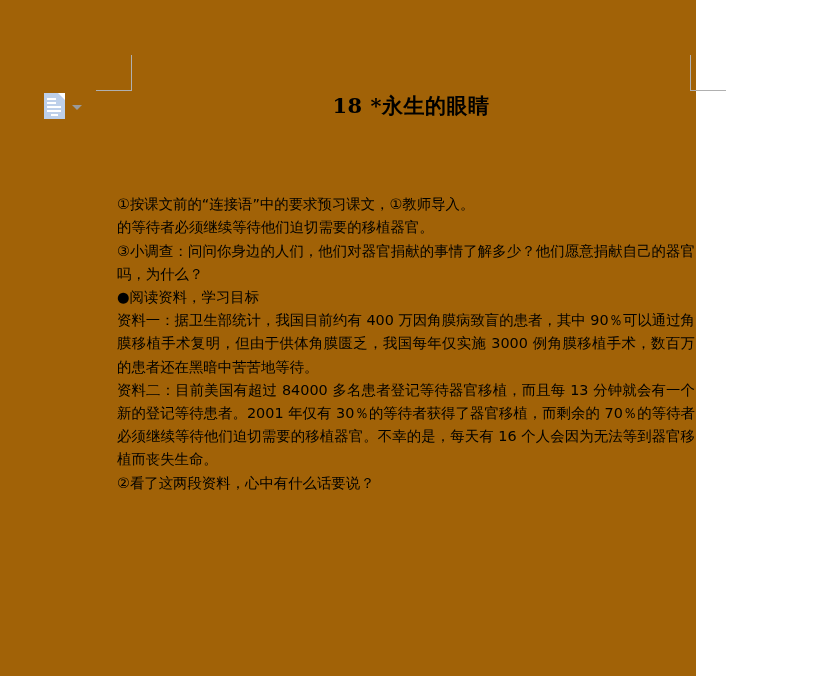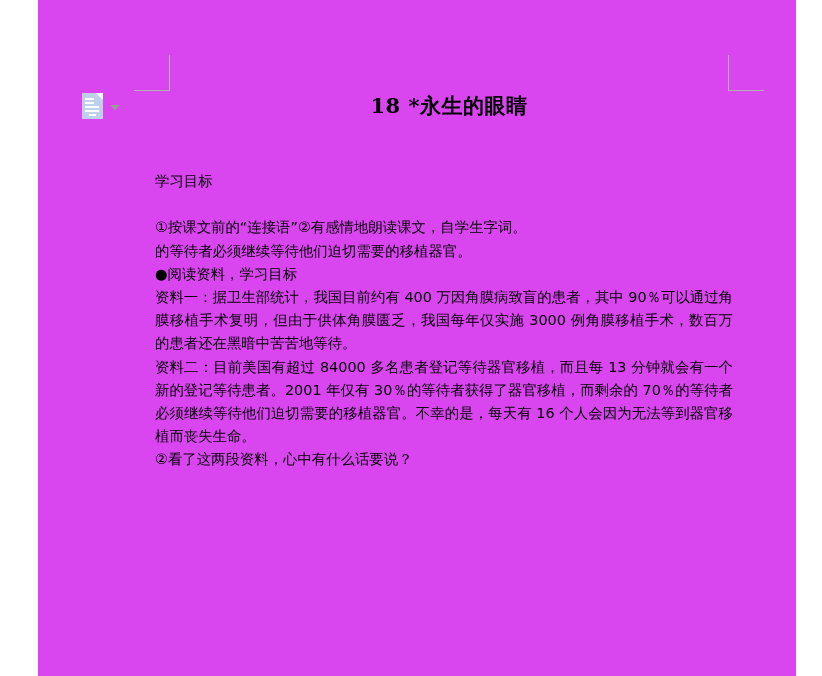--- a/index.html
+++ b/index.html
@@ -13,24 +13,23 @@
     height: 676px;
     position: relative;
     overflow: hidden;
     font-family: "DejaVu Sans", "Liberation Sans", sans-serif;
     color: #000000;
   }
 
   .doc-page {
     position: absolute;
     left: 0; top: 0;
-    width: 758px;
+    width: 696px;
     height: 676px;
-    background: #d946ef;
-    margin-left: 38px;
+    background: #a16207;
   }
 
   
   .crop-mark {
     position: absolute;
     width: 36px;
     height: 36px;
   }
   .crop-mark i {
     position: absolute;
@@ -144,24 +143,24 @@
       <span class="ln l3"></span>
       <span class="ln l4"></span>
       <span class="ln l5"></span>
     </span>
     <span class="caret"></span>
   </div>
 
   <div class="doc-title">18 *永生的眼睛</div>
 
   <div class="doc-body">
-    <p>学习目标</p>
     <p class="blank"></p>
-    <p>①按课文前的“连接语”②有感情地朗读课文，自学生字词。</p>
+    <p>①按课文前的“连接语”中的要求预习课文，①教师导入。</p>
     <p>的等待者必须继续等待他们迫切需要的移植器官。</p>
+    <p>③小调查：问问你身边的人们，他们对器官捐献的事情了解多少？他们愿意捐献自己的器官吗，为什么？</p>
     <p>●阅读资料，学习目标</p>
     <p>资料一：据卫生部统计，我国目前约有 400 万因角膜病致盲的患者，其中 90％可以通过角膜移植手术复明，但由于供体角膜匮乏，我国每年仅实施 3000 例角膜移植手术，数百万的患者还在黑暗中苦苦地等待。</p>
     <p>资料二：目前美国有超过 84000 多名患者登记等待器官移植，而且每 13 分钟就会有一个新的登记等待患者。2001 年仅有 30％的等待者获得了器官移植，而剩余的 70％的等待者必须继续等待他们迫切需要的移植器官。不幸的是，每天有 16 个人会因为无法等到器官移植而丧失生命。</p>
     <p>②看了这两段资料，心中有什么话要说？</p>
 
   </div>
 
 </div>
 
 </body></html>

